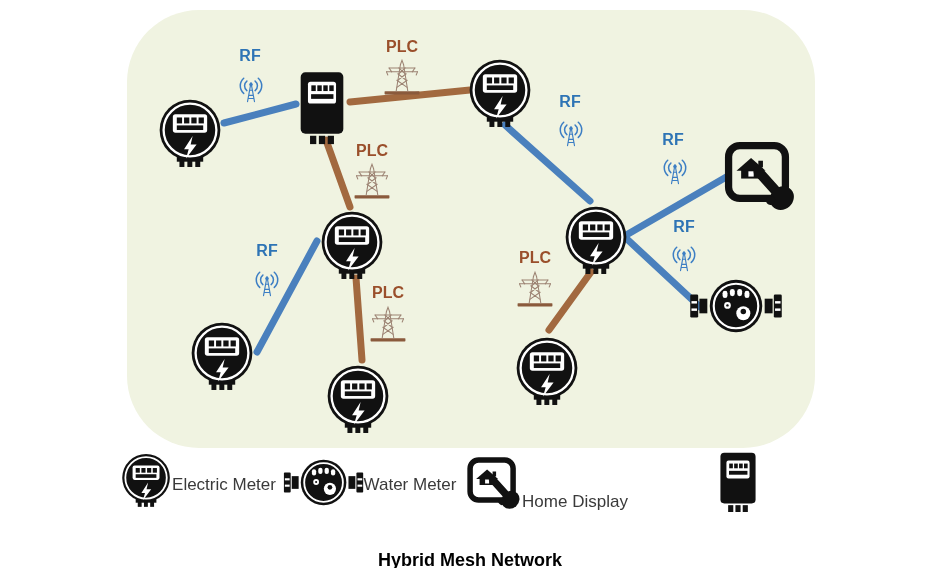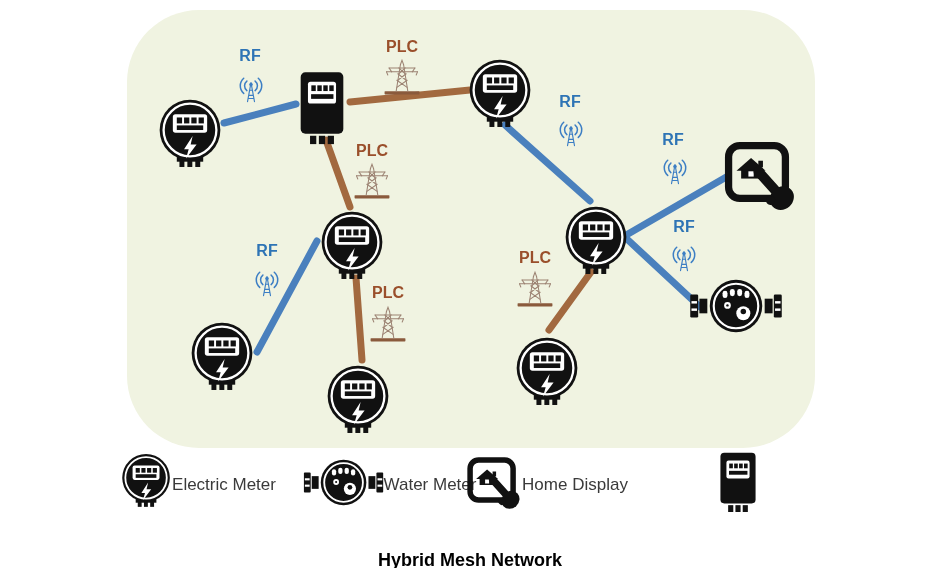--- a/index.html
+++ b/index.html
@@ -153,29 +153,29 @@
 
   <div id="legend">
       <div class="legend-item" style="left: 198px;">
         <div class="iconbox">
           <svg width="52" height="58">
             <use href="#sym-electric-meter" width="52" height="58"></use>
           </svg>
         </div>
         <div class="llabel" style="color: rgb(58, 58, 58);">Electric Meter</div>
       </div>
-      <div class="legend-item" style="left: 370px; margin-left: 20px;">
+      <div class="legend-item" style="left: 370px;">
         <div class="iconbox">
           <svg width="80" height="53">
             <use href="#sym-water-meter" width="80" height="53"></use>
           </svg>
         </div>
         <div class="llabel" style="color: rgb(58, 58, 58);">Water Meter</div>
       </div>
-      <div class="legend-item" style="left: 547px;">
+      <div class="legend-item" style="left: 547px; align-items: flex-end;">
         <div class="iconbox">
           <svg width="56" height="56">
             <use href="#sym-home-display" width="56" height="56"></use>
           </svg>
         </div>
         <div class="llabel" style="color: rgb(58, 58, 58);">Home Display</div>
       </div>
       <div class="legend-item" style="left: 738px;">
         <div class="iconbox">
           <svg width="43" height="60">

